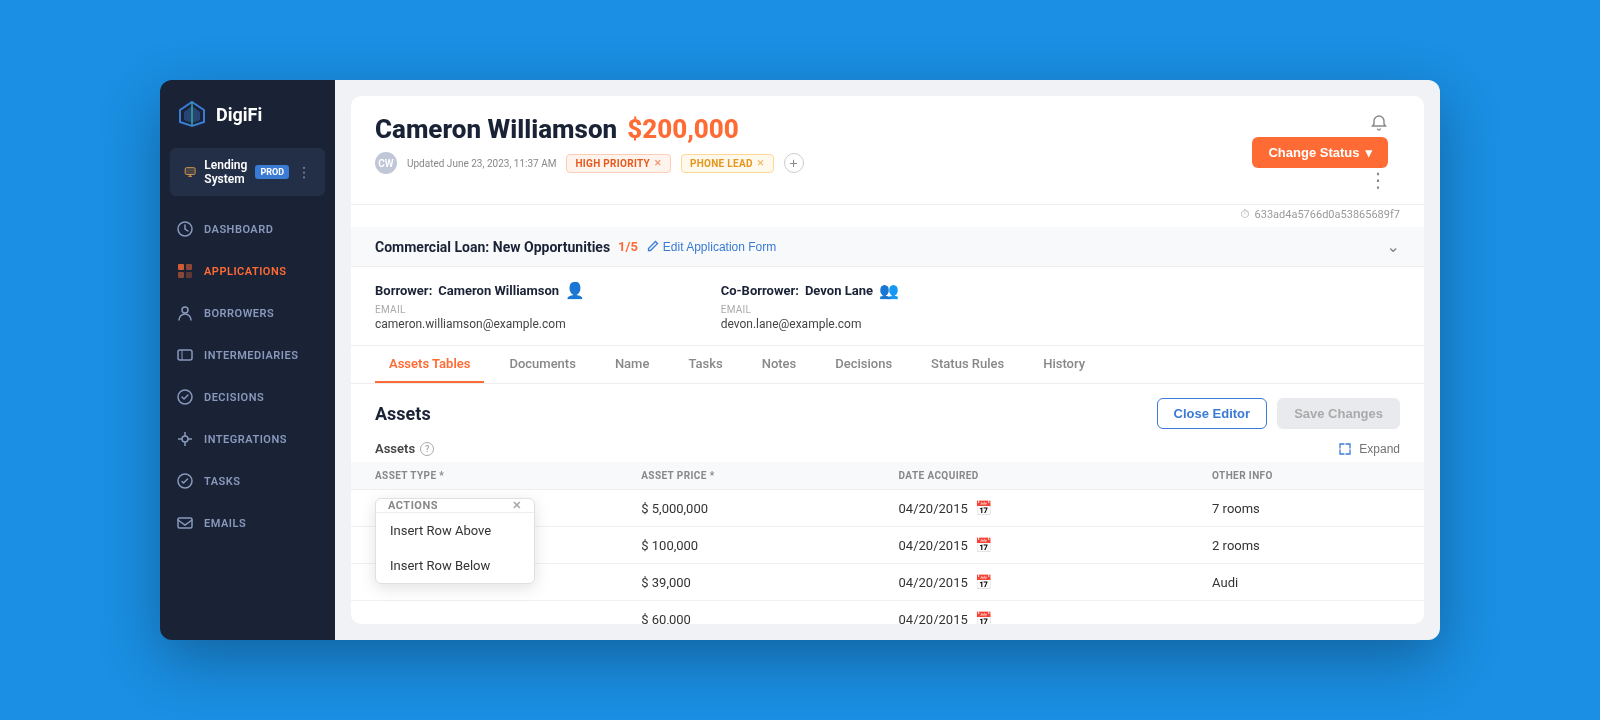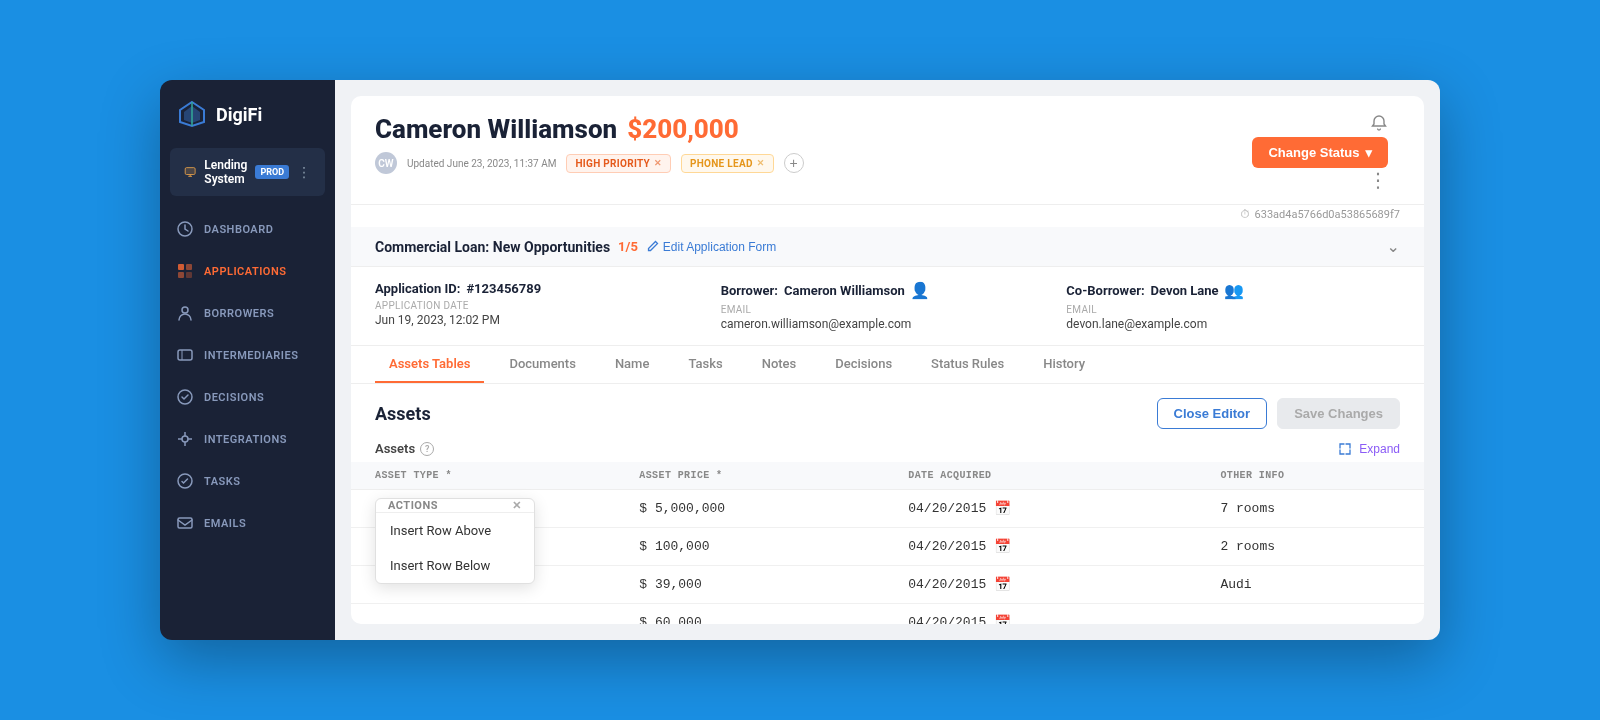--- a/index.html
+++ b/index.html
@@ -399,36 +399,35 @@
       color: #aaa;
       font-size: 9px;
       display: flex;
       align-items: center;
       justify-content: center;
     }
     .expand-btn {
       background: transparent;
       border: none;
       cursor: pointer;
-      color: #8b5cf6;
+      color: #737373;
       font-size: 12px;
       display: flex;
       align-items: center;
       gap: 8px;
     }
     .table-container {
       flex: 1;
       overflow: hidden;
       position: relative;
     }
     .assets-table {
       width: 100%;
       border-collapse: collapse;
       font-size: 12px;
-      font-family: Liberation Mono, monospace;
     }
     .assets-table thead tr {
       background: #f8f9fb;
     }
     .assets-table thead th {
       padding: 8px 12px;
       text-align: left;
       font-size: 10px;
       font-weight: 700;
       color: #888;
@@ -632,28 +631,20 @@
             <svg width="13" height="13" viewBox="0 0 13 13" fill="none">
               <path d="M9.5 1.5l2 2-7 7H2.5v-2l7-7z" stroke="#3a7bd5" stroke-width="1.3"></path>
             </svg>
             <span>Edit Application Form</span>
           </button>
         </div>
         <span class="chevron-down">⌄</span>
       </div>
 
       <div class="app-details">
-        <div class="detail-col">
-          <div class="detail-label-main">
-            <span>Application ID:</span>
-            <span>#123456789</span>
-          </div>
-          <div class="detail-sublabel">Application Date</div>
-          <div class="detail-value">Jun 19, 2023, 12:02 PM</div>
-        </div>
         <div class="detail-col">
           <div class="detail-label-main">
             <span>Borrower:</span>
             <span>Cameron Williamson</span>
             <span class="person-icon">👤</span>
           </div>
           <div class="detail-sublabel">Email</div>
           <div class="detail-value">cameron.williamson@example.com</div>
         </div>
         <div class="detail-col">

